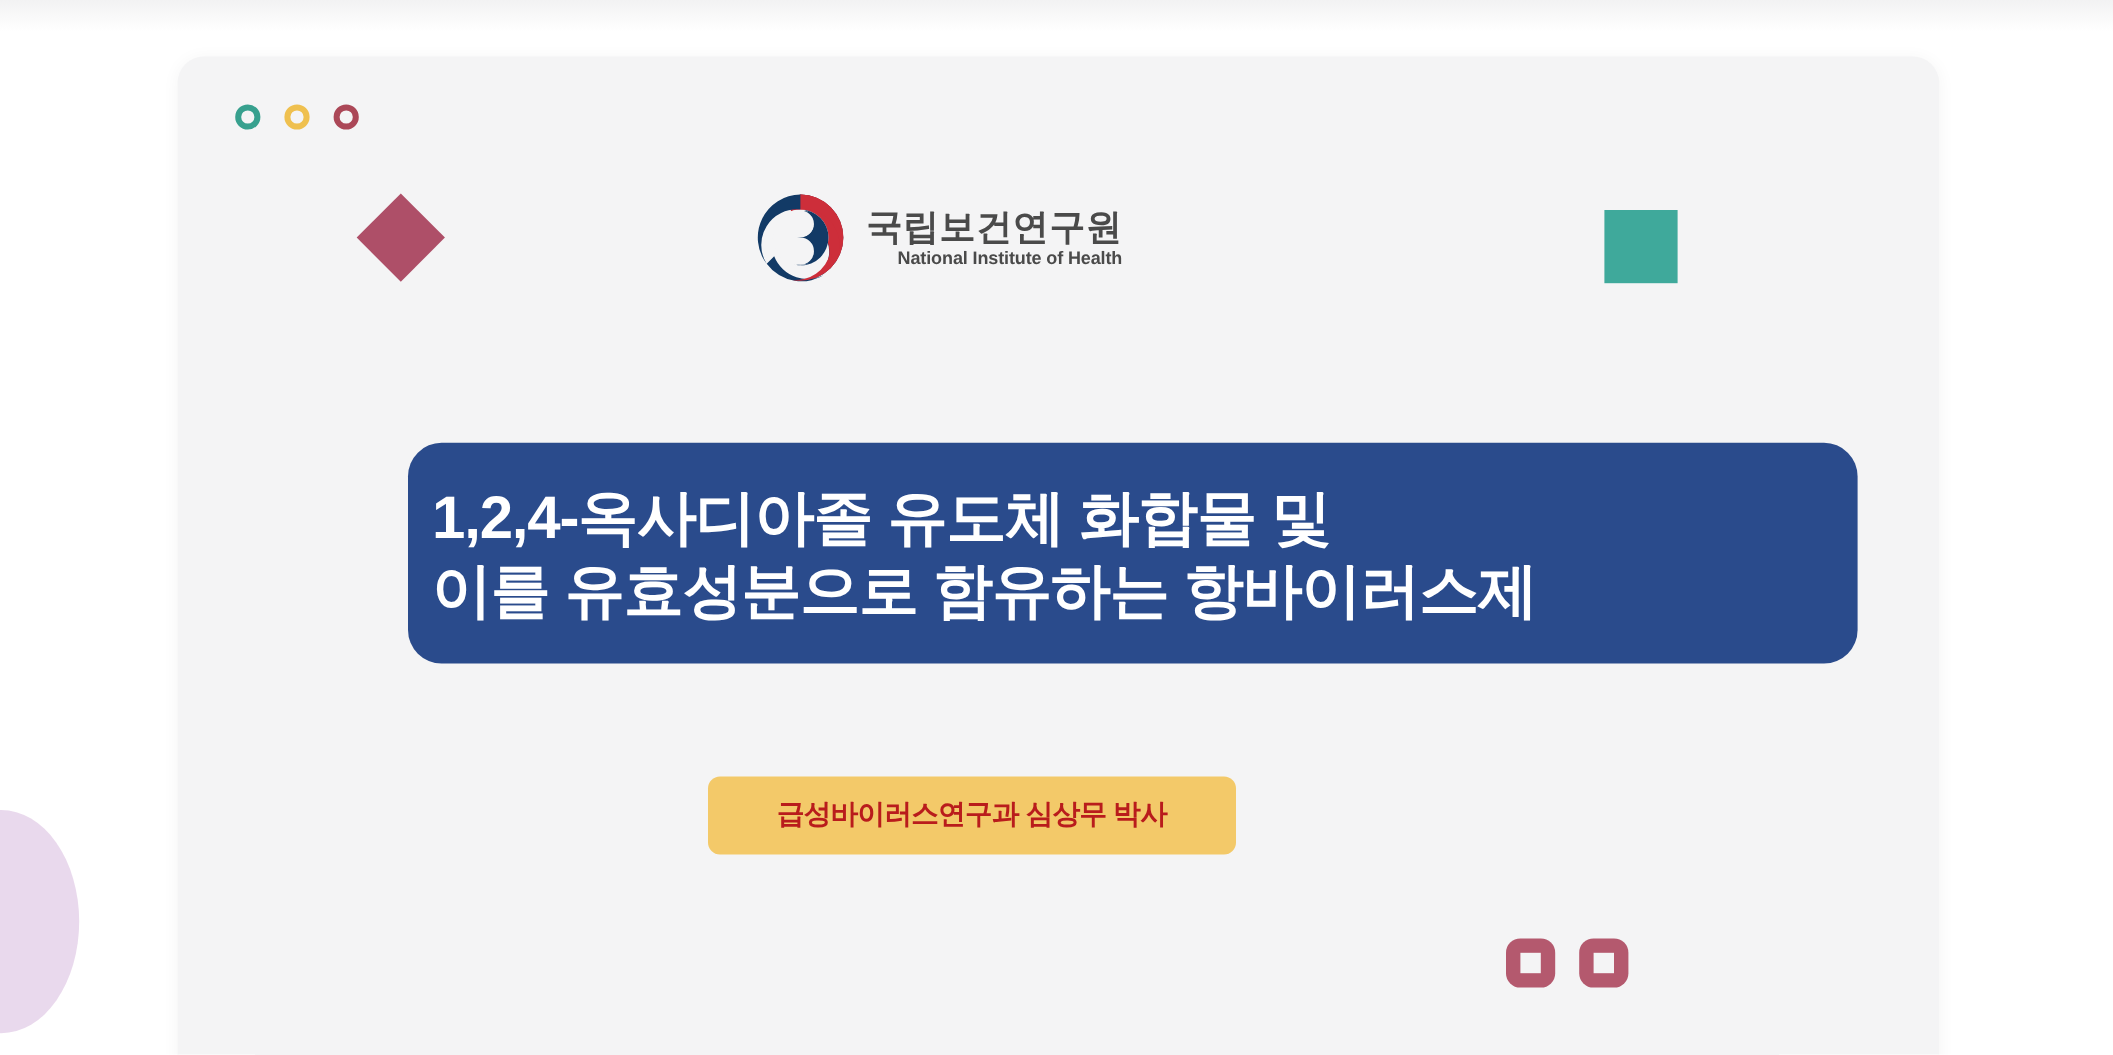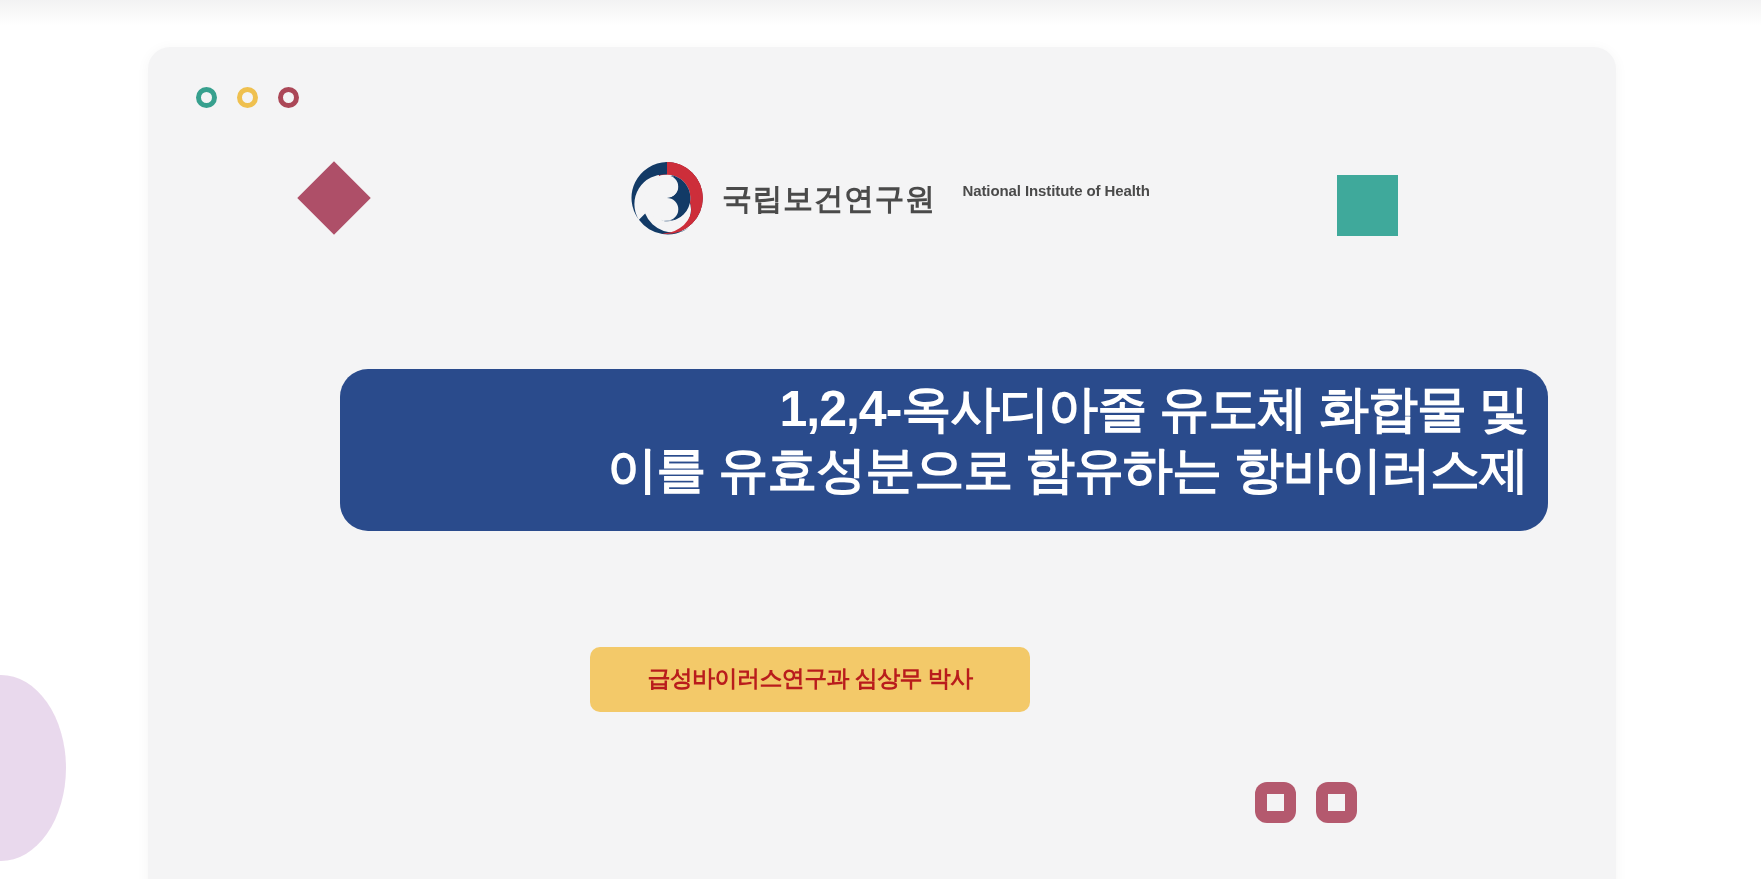--- a/index.html
+++ b/index.html
@@ -104,21 +104,21 @@
 
   
   .logo-lockup {
     position: absolute;
     left: 480px; top: 112px;
     display: flex;
     align-items: center;
     gap: 16px;
   }
   .logo-mark { width: 78px; height: 78px; flex: 0 0 auto; }
-  .logo-text { display: flex; gap: 1px; }
+  .logo-text { display: flex; flex-direction: column; gap: 1px; }
   .logo-kr {
     font-size: 30px;
     font-weight: 700;
     letter-spacing: .5px;
     color: #4a4a4a;
     line-height: 1.1;
     white-space: nowrap;
   }
   .logo-en {
     font-size: 15px;
@@ -127,24 +127,24 @@
     letter-spacing: -.1px;
     white-space: nowrap;
     margin-left: 26px;
   }
 
   
   .title-plate {
     position: absolute;
     left: 192px; top: 322px;
     width: 1208px;
-    padding: 10px 20px 30px;
+    padding: 32px 20px 30px;
     background: #2a4b8c;
     border-radius: 28px;
-    text-align: right;
+    text-align: left;
   }
   .title-line {
     color: #ffffff;
     font-size: 50px;
     font-weight: 700;
     line-height: 1.22;
     letter-spacing: -1px;
     white-space: nowrap;
   }
 

